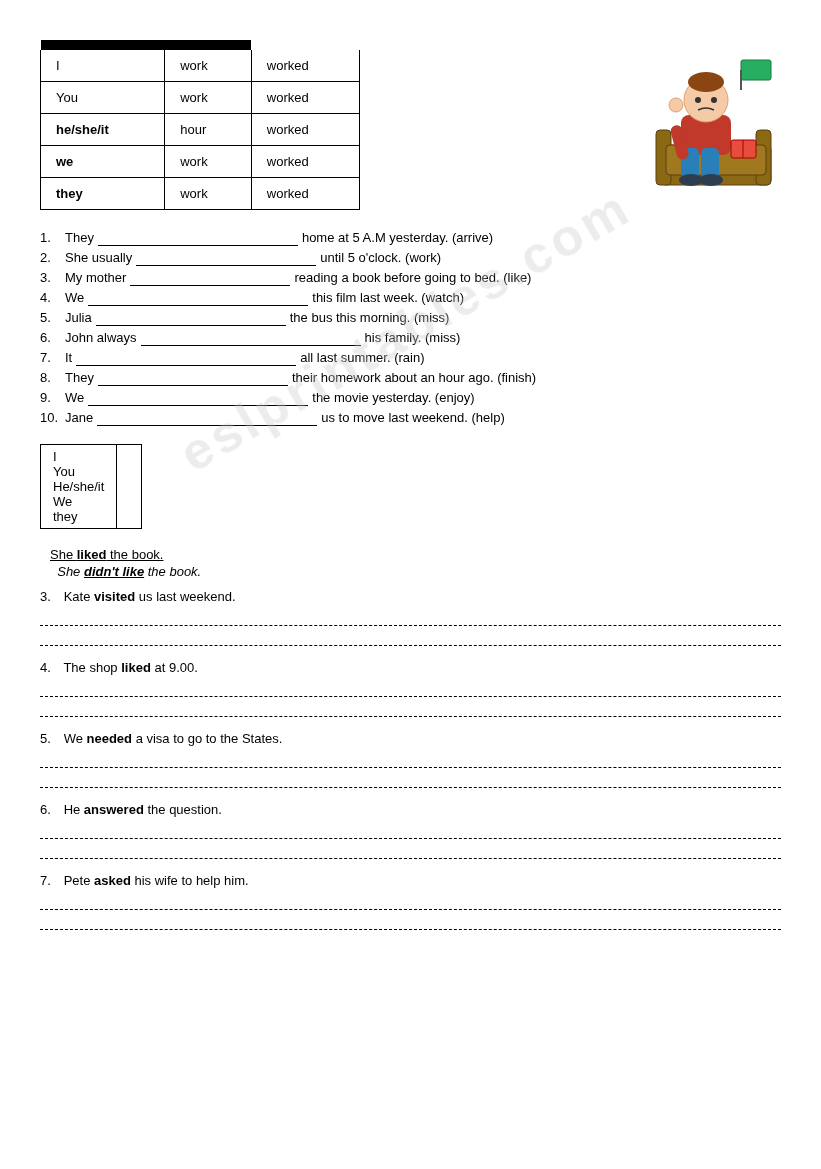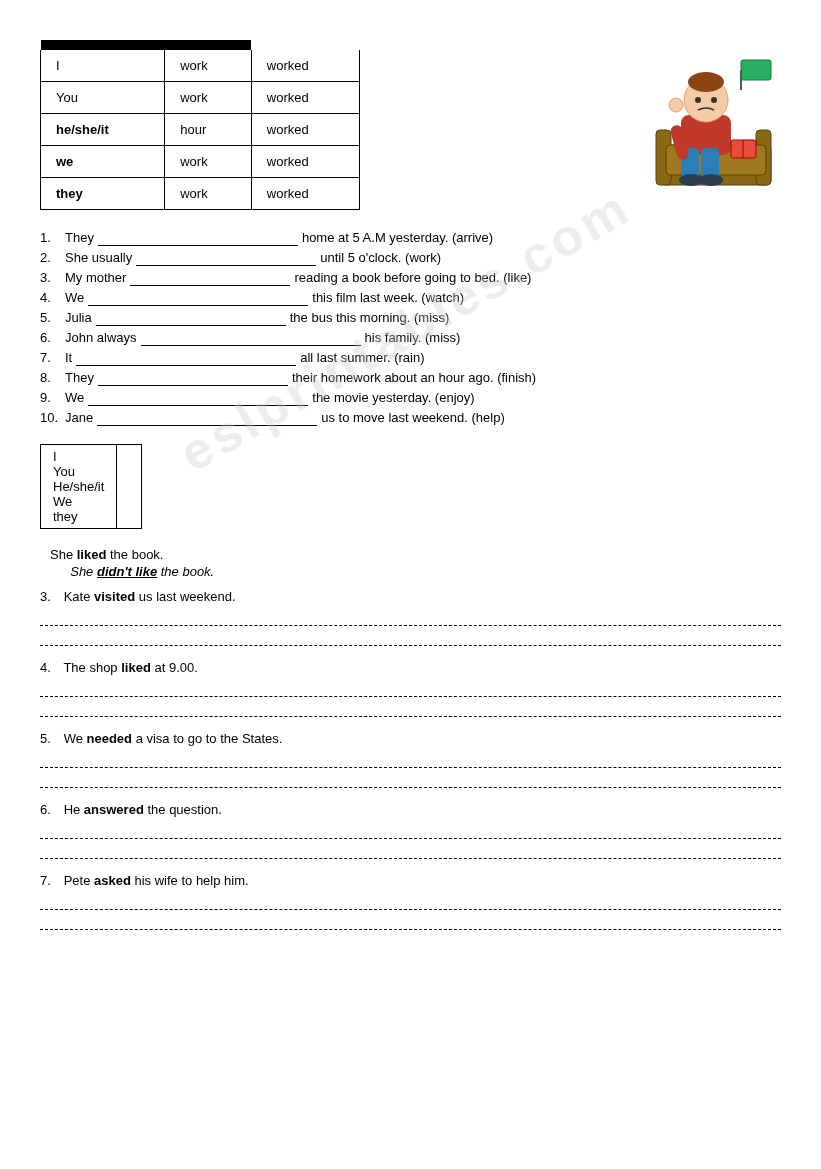--- a/index.html
+++ b/index.html
@@ -116,22 +116,22 @@
       font-weight: bold;
       font-size: 13px;
       margin-bottom: 4px;
     }
     .example-block {
       margin-bottom: 10px;
       font-size: 13px;
       padding-left: 10px;
     }
     .example-block .eg-label { font-style: italic; font-weight: bold; }
-    .example-block .line1 { margin-bottom: 2px; }
-    .example-block .line2 { font-style: italic; margin-left: 13px; }
+    .example-block .line1 { margin-bottom: 2px; text-decoration: underline; }
+    .example-block .line2 { font-style: italic; }
     .bold { font-weight: bold; }
     .underline { text-decoration: underline; }
 
     .rewrite-items {
       list-style: none;
       padding: 0;
     }
     .rewrite-items li {
       margin-bottom: 14px;
       font-size: 13px;

